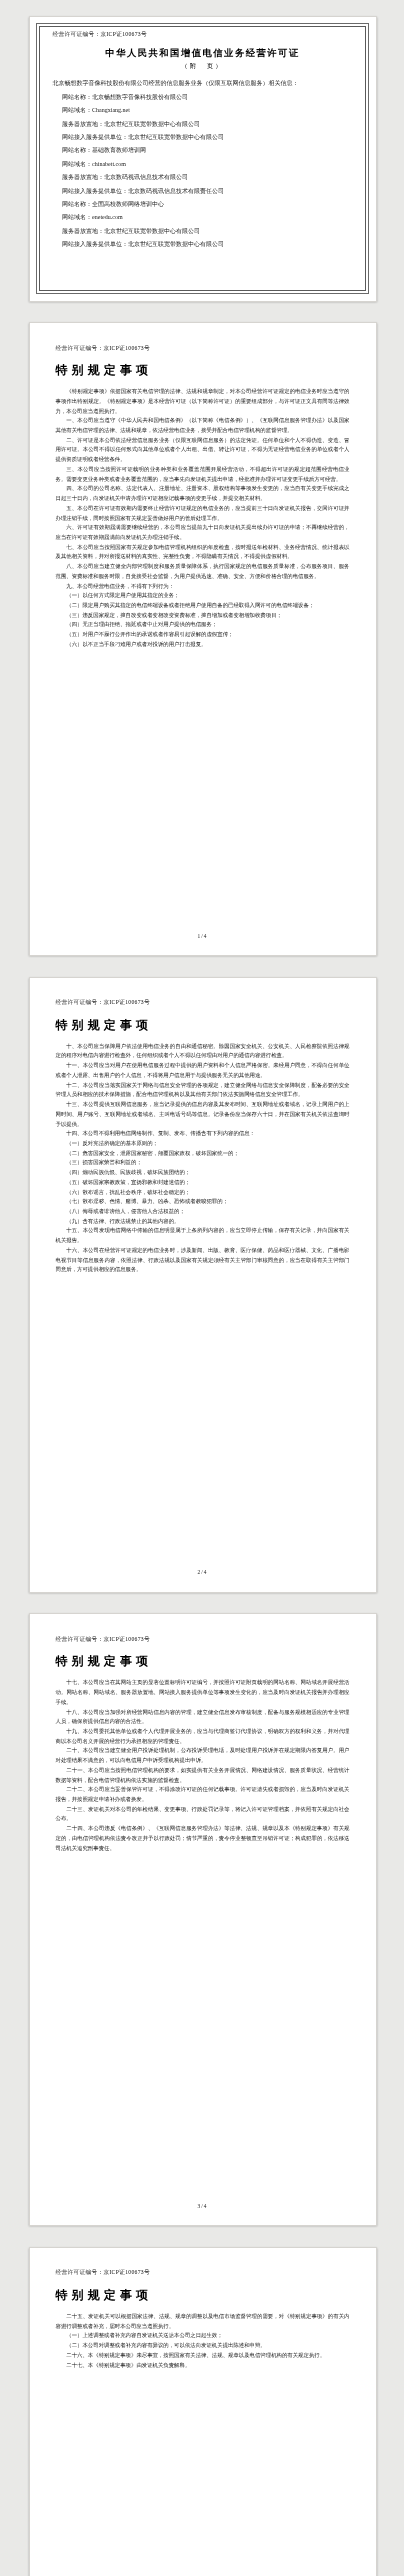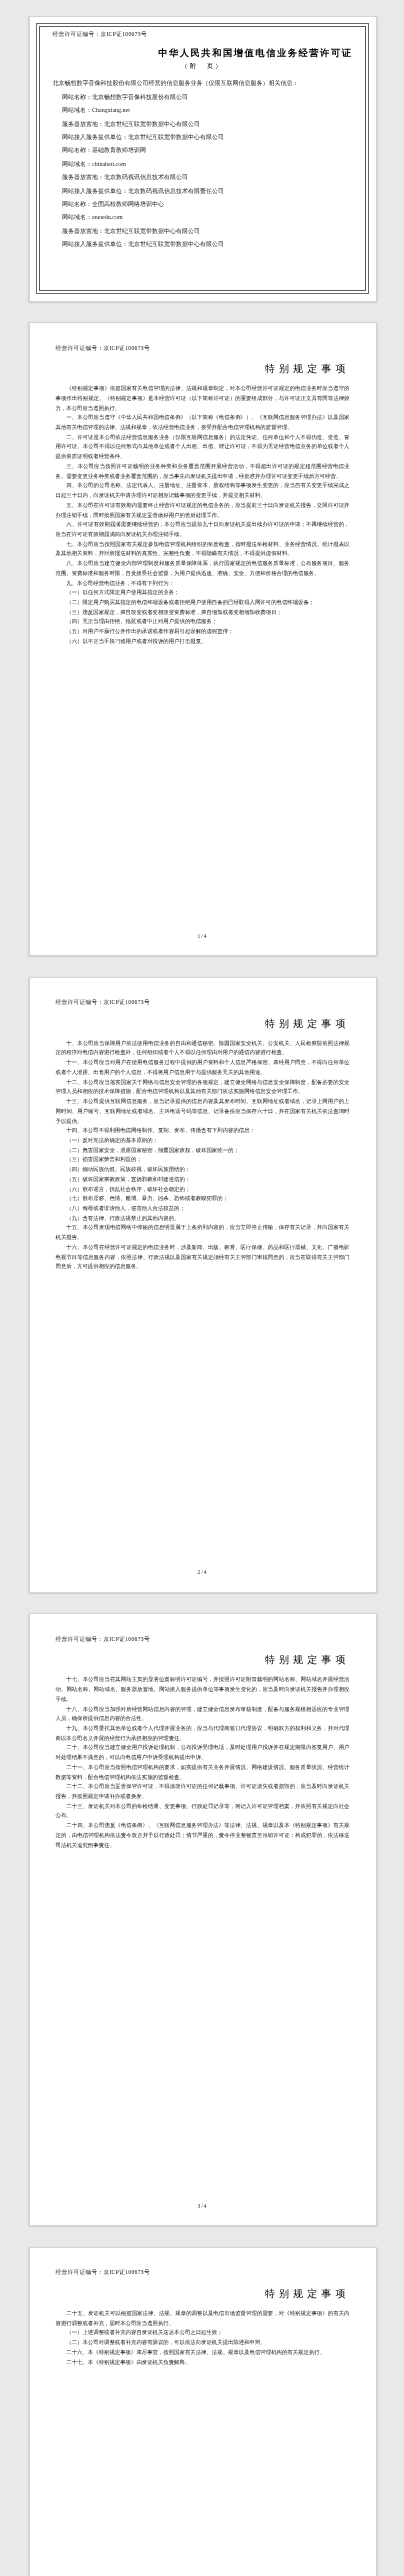--- a/index.html
+++ b/index.html
@@ -42,21 +42,21 @@
     position: absolute;
     inset: 14.4px 23px;
   }
   .lic-header {
     font-size: 5.7px;
     letter-spacing: 0.3px;
     color: #222;
   }
   .lic-header .lic-no { color: #111; }
   .cert-title {
-    text-align: right;
+    text-align: center;
     font-size: 9.3px;
     font-weight: bold;
     letter-spacing: 1.5px;
     margin: 8.2px 0 2.1px 0;
     color: #000;
   }
   .cert-subtitle {
     text-align: center;
     font-size: 6.4px;
     letter-spacing: 2.1px;
@@ -74,23 +74,23 @@
     margin: 0;
     padding-left: 1.6em;
   }
   
   .page-prov { padding: 21.6px 26px 36px 26px; }
   .page-prov-1 { height: 634px; }
   .page-prov-2 { height: 616px; }
   .page-prov-3 { height: 613px; }
   .page-prov-4 { height: 618px; }
   .prov-title {
-    text-align: right;
-    font-size: 10px;
-    font-weight: normal;
+    text-align: left;
+    font-size: 12px;
+    font-weight: bold;
     letter-spacing: 4.1px;
     margin: 9.3px 0 8.2px 0;
     color: #000;
   }
   .prov-body .prov-p {
     font-size: 5.4px;
     line-height: 1.8;
     text-align: justify;
     text-indent: 2em;
     margin: 0;

